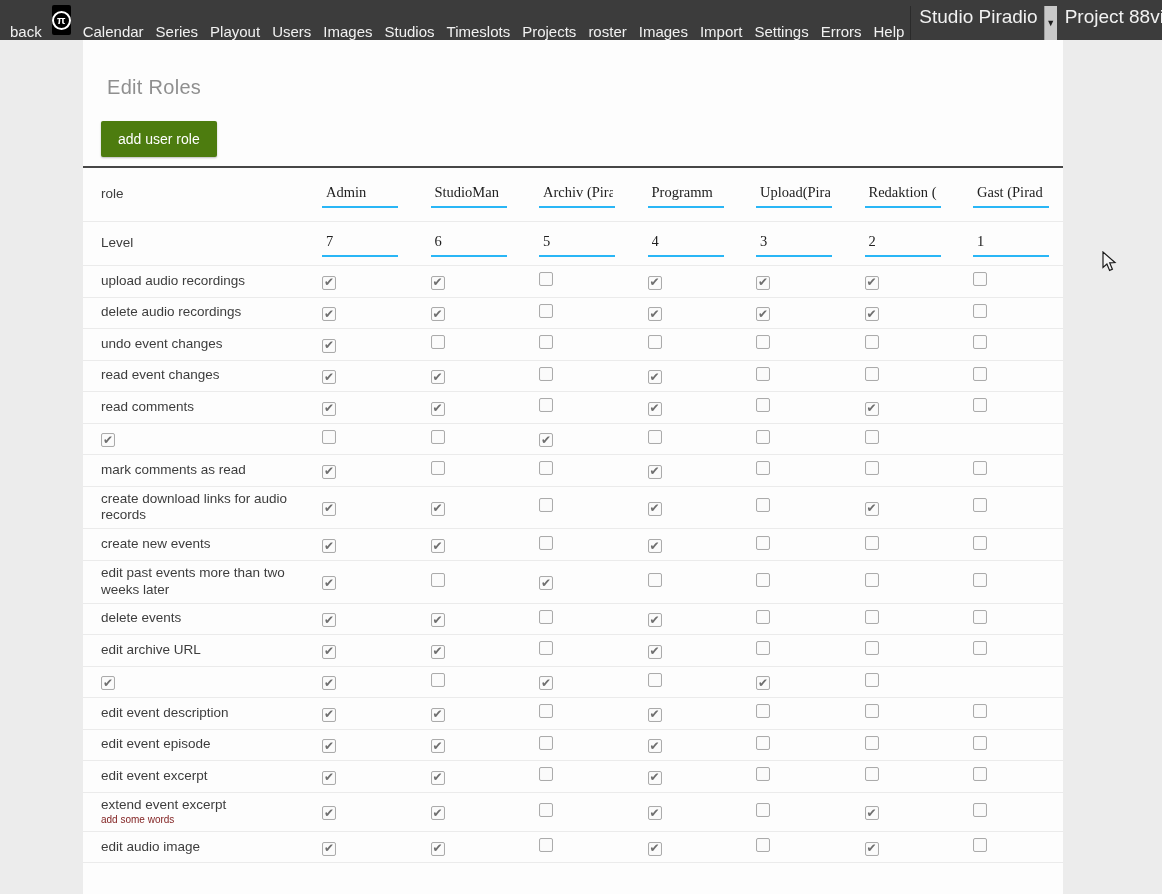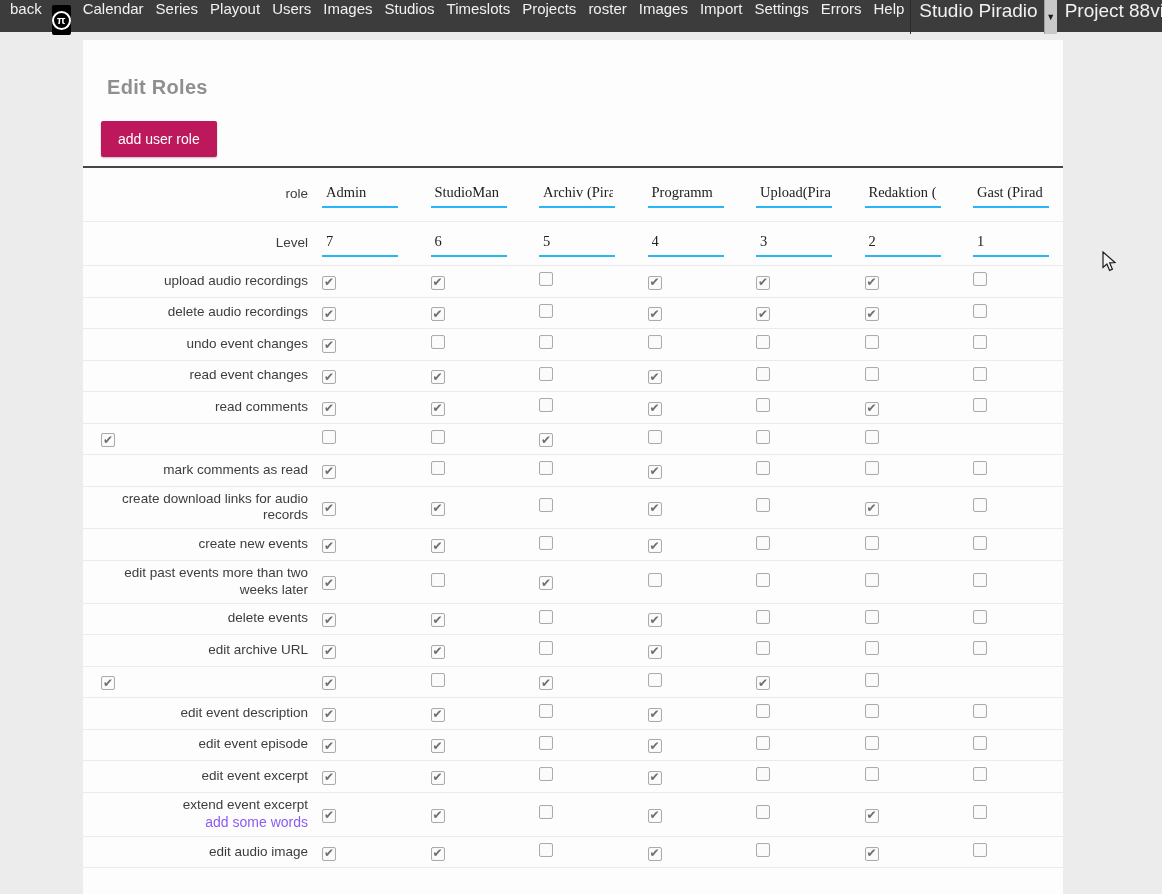--- a/index.html
+++ b/index.html
@@ -1,55 +1,55 @@
 <!DOCTYPE html>
 <html><head>
 <meta charset="utf-8">
 <style>
   * { margin:0; padding:0; box-sizing:border-box; }
   html,body { width:1162px; height:894px; overflow:hidden;
     font-family:"Liberation Sans", sans-serif; background:#ececec; }
 
   
-  .topnav { height:32px; background:#3c3c3c; display:flex; align-items:flex-start;
+  .topnav { height:40px; background:#3c3c3c; display:flex; align-items:flex-end;
     color:#f1f1f1; font-size:15px; white-space:nowrap; }
   .nav-item { display:flex; align-items:center; padding:0 6px; cursor:pointer; }
   .nav-back { padding:0 8px 0 10px; }
   .logo-box { width:30px; height:30px; background:#000; border-radius:2px;
     margin:5px 6px 5px 2px; display:flex; align-items:center; justify-content:center; }
   .logo-circle { width:19px; height:19px; border:2px solid #fff; border-radius:50%;
     color:#fff; font-size:11px; font-weight:bold; display:flex; align-items:center;
     justify-content:center; line-height:1; }
   .nav-right { margin-left:auto; display:flex; align-items:stretch;
     border-left:1px solid #2a2a2a; }
   .nav-select-label { display:flex; align-items:center; padding:0 6px 12px 8px; font-size:19px;border-radius:7px; }
   .select-strip { width:13px; background:#c9c9c9; display:flex; align-items:center;
     justify-content:center; color:#1d1d1d; font-size:9px; cursor:pointer;
     border-left:1px solid #9e9e9e; }
   .logout { color:#ef5350; display:flex; align-items:center; padding:0 8px 0 12px;
     font-size:16px; cursor:pointer; }
 
   
   .panel { position:absolute; left:83px; top:40px; width:980px; height:854px;
     background:#fdfdfd; }
-  .page-title { font-size:20px; font-weight:bold; color:#8f8f8f;
+  .page-title { font-size:20px; font-weight:normal; color:#8f8f8f;
     padding:36px 16px 0 24px; letter-spacing:.3px; }
-  .add-btn { margin:22px 0 0 18px; background:#be185d; color:#fff; border:none;
+  .add-btn { margin:22px 0 0 18px; background:#4d7c0f; color:#fff; border:none;
     font-size:14px; font-family:inherit; padding:10px 17px; border-radius:2px;
     box-shadow:0 1px 2px rgba(0,0,0,.25); cursor:pointer; }
 
   
   .role-table { margin-top:9px; border-top:2px solid #474747; width:980px; }
   .trow { display:grid; grid-template-columns:221px repeat(7,108.5px);
     align-items:center; border-bottom:1px solid #ebebeb; padding-left:18px;
     min-height:31.5px; }
   .trow.header { min-height:54px; }
   .trow.level { min-height:44px; }
-  .rlabel { font-size:13.5px; color:#3d3d3d; line-height:1.25; padding:4px 14px 4px 0;text-align:right; }
-  .rlabel .sub { display:block; color:#8b5cf6; font-size:14px; margin-top:1px;margin-left:28px; }
+  .rlabel { font-size:13.5px; color:#3d3d3d; line-height:1.25; padding:4px 14px 4px 0; }
+  .rlabel .sub { display:block; color:#7f1d1d; font-size:10px; margin-top:1px; }
   .hinput { width:76px; border:none; outline:none; background:transparent;
     border-bottom:2px solid #29b6f6; font-family:Liberation Serif, serif; font-size:14.5px;
     color:#212121; padding:3px 2px 5px 4px; }
   .cb { width:14px; height:14px; border:1px solid #ababab; border-radius:2px;
     background:#fbfbfb; display:inline-flex; align-items:center; justify-content:center;
     cursor:pointer; box-shadow:inset 0 0 1px rgba(0,0,0,.08); }
   .cb.checked::after { content:"✔"; color:#6f6f6f; font-size:12px; line-height:1;
     margin-top:-1px; }
 
   

